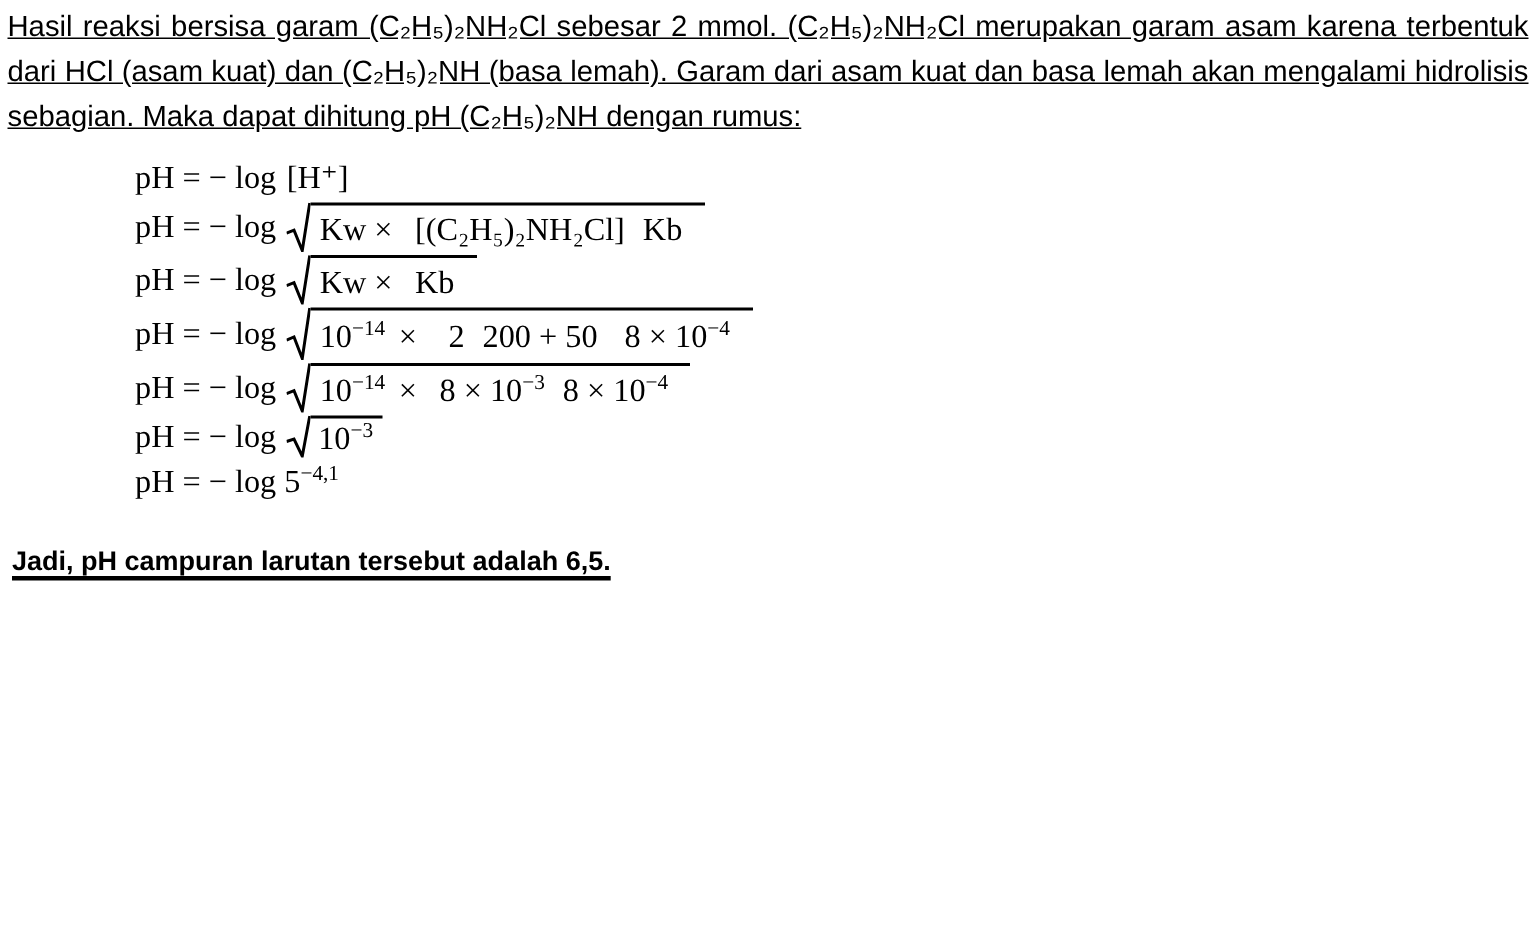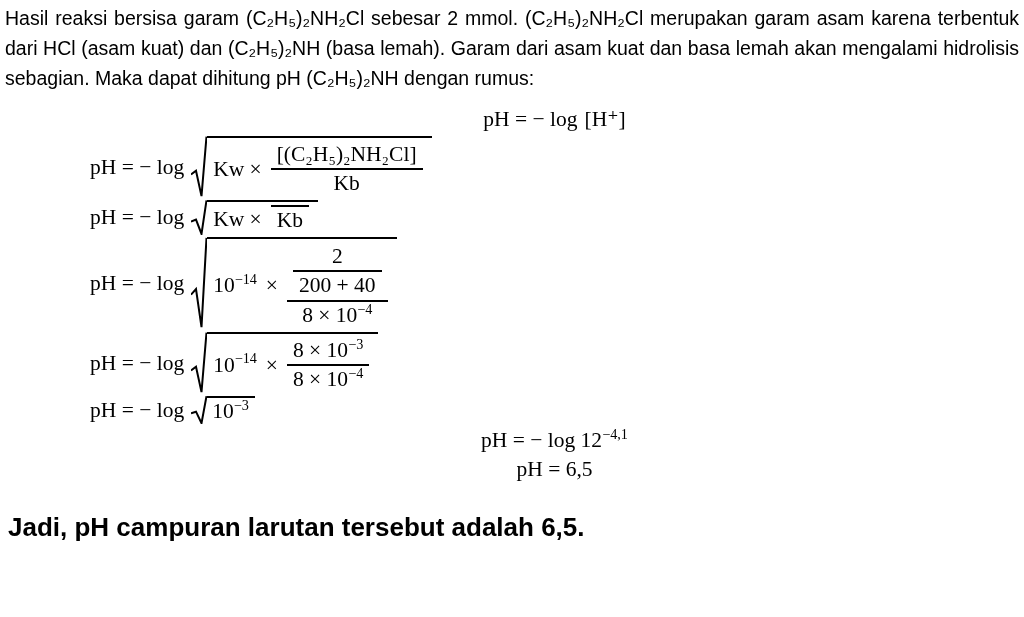--- a/index.html
+++ b/index.html
@@ -14,33 +14,33 @@
     box-sizing: border-box;
     padding: 3px 5px 0 5px;
     overflow: hidden;
   }
   .para {
     font-family: "Liberation Sans", "DejaVu Sans", sans-serif;
     font-size: 19.5px;
     line-height: 30px;
     text-align: justify;
     margin: 0 0 13px 0;
+    text-decoration: underline;
   }
   .math {
     font-family: "Liberation Serif", "DejaVu Serif", serif;
     font-size: 21.5px;
   }
   .formula-row {
     display: flex;
     align-items: center;
     margin: 2px 0 2px 85px;
   }
   .simple-row {
     margin: 4px 0 4px 85px;
-    text-align: center;
   }
   .lead {
     margin-right: 7px;
     white-space: pre;
   }
   sup {
     font-size: 0.66em;
     line-height: 0;
     margin-top: 16px;
   }
@@ -65,37 +65,38 @@
     gap: 9px;
     padding: 3px 9px 1px 6px;
   }
   .sqrt.small > .content {
     gap: 0;
     padding: 1px 6px 0 5px;
   }
   
   .frac {
     display: inline-flex;
-    flex-direction: column;
+    flex-direction: row;
     align-items: center;
     text-align: center;
   }
   .fnum, .fden {
     padding: 1px 6px;
     white-space: nowrap;
   }
   .fbar {
     align-self: stretch;
     height: 2px;
     background: #000;
   }
   .conclusion {
     font-family: "Liberation Sans", "DejaVu Sans", sans-serif;
-    font-size: 26px;
+    font-size: 18px;
     font-weight: bold;
+    text-decoration: underline;
     text-decoration-thickness: 2.5px;
     text-underline-offset: 4px;
     margin: 30px 0 0 3px;
   }
 </style>
 </head>
 <body>
 
 <div class="page">
 
@@ -145,21 +146,21 @@
           <path d="M0 62 L5 56 L10.5 97 L15.5 1" fill="none" stroke="#000" stroke-width="2" vector-effect="non-scaling-stroke"></path>
         </svg>
       <span class="content">
         <span class="atom"><span>10</span><sup>−14</sup></span>
         <span>×</span>
         <span class="frac">
           <span class="fnum">
             <span class="frac">
               <span class="fnum">2</span>
               <span class="fbar"></span>
-              <span class="fden">200 + 40</span>
+              <span class="fden">200 + 50</span>
             </span>
           </span>
           <span class="fbar"></span>
           <span class="fden"><span>8 × 10</span><sup>−4</sup></span>
         </span>
       </span>
     </span>
   </div>
 
   <div class="math formula-row">
@@ -186,20 +187,19 @@
       <svg class="radical" viewBox="0 0 16 100" preserveAspectRatio="none" aria-hidden="true">
           <path d="M0 62 L5 56 L10.5 97 L15.5 1" fill="none" stroke="#000" stroke-width="2" vector-effect="non-scaling-stroke"></path>
         </svg>
       <span class="content">
         <span class="atom"><span>10</span><sup>−3</sup></span>
       </span>
     </span>
   </div>
 
   <div class="math simple-row">
-    <span class="atom"><span>pH = − log 12</span><sup>−4,1</sup></span>
-  </div>
-
-  <div class="math simple-row">pH = 6,5</div>
+    <span class="atom"><span>pH = − log 5</span><sup>−4,1</sup></span>
+  </div>
+
 
   <p class="conclusion">Jadi, pH campuran larutan tersebut adalah 6,5.</p>
 
 </div>
 
 </body></html>

